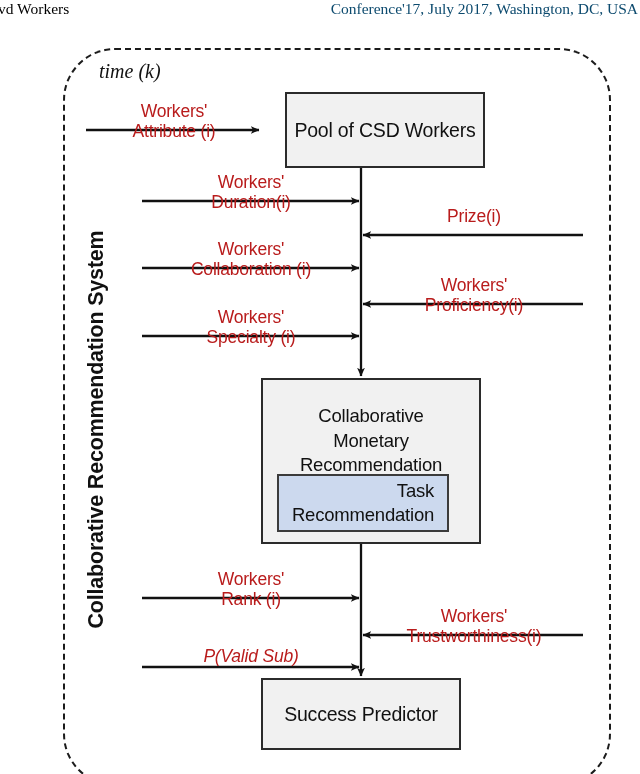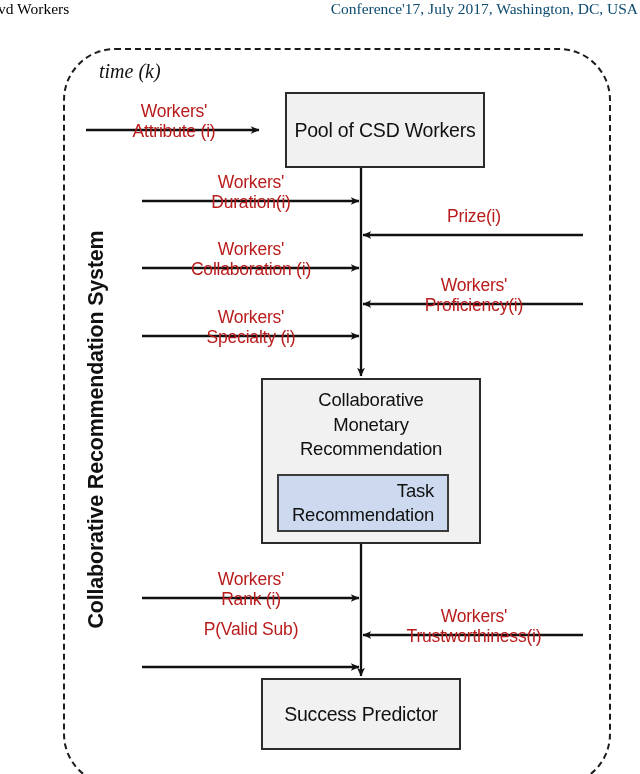--- a/index.html
+++ b/index.html
@@ -117,21 +117,21 @@
     font-size: 19.5px;
     letter-spacing: -0.2px;
     margin-left: 24px;
   }
   #box-cf {
     left: 261px;
     top: 348px;
     width: 220px;
     height: 166px;
     display: block;
-    padding-top: 8px;
+    padding-top: 24px;
   }
   #box-cf .cf-title {
     font-size: 18.5px;
     line-height: 1.33;
     text-align: center;
     letter-spacing: -0.2px;
   }
   #box-task {
     position: absolute;
     left: 14px;
@@ -246,21 +246,21 @@
   <div class="flow-label" style="left:142px; top:540px; width:218px;">
     <span class="ln1">Workers'</span>
     <span class="ln2">Rank (i)</span>
   </div>
 
   <div class="flow-label" style="left:365px; top:577px; width:218px;">
     <span class="ln1">Workers'</span>
     <span class="ln2">Trustworthiness(i)</span>
   </div>
 
-  <div class="flow-label" style="left:142px; top:590px; width:218px;">
+  <div class="flow-label" style="left:142px; top:617px; width:218px;font-style:italic;">
     <span class="ln1">P(Valid Sub)</span>
   </div>
 
   <div class="pbox" id="box-pool">
     <span>Pool of CSD Workers</span>
   </div>
 
   <div class="pbox" id="box-cf">
     <div class="cf-title">
       <div>Collaborative</div>

